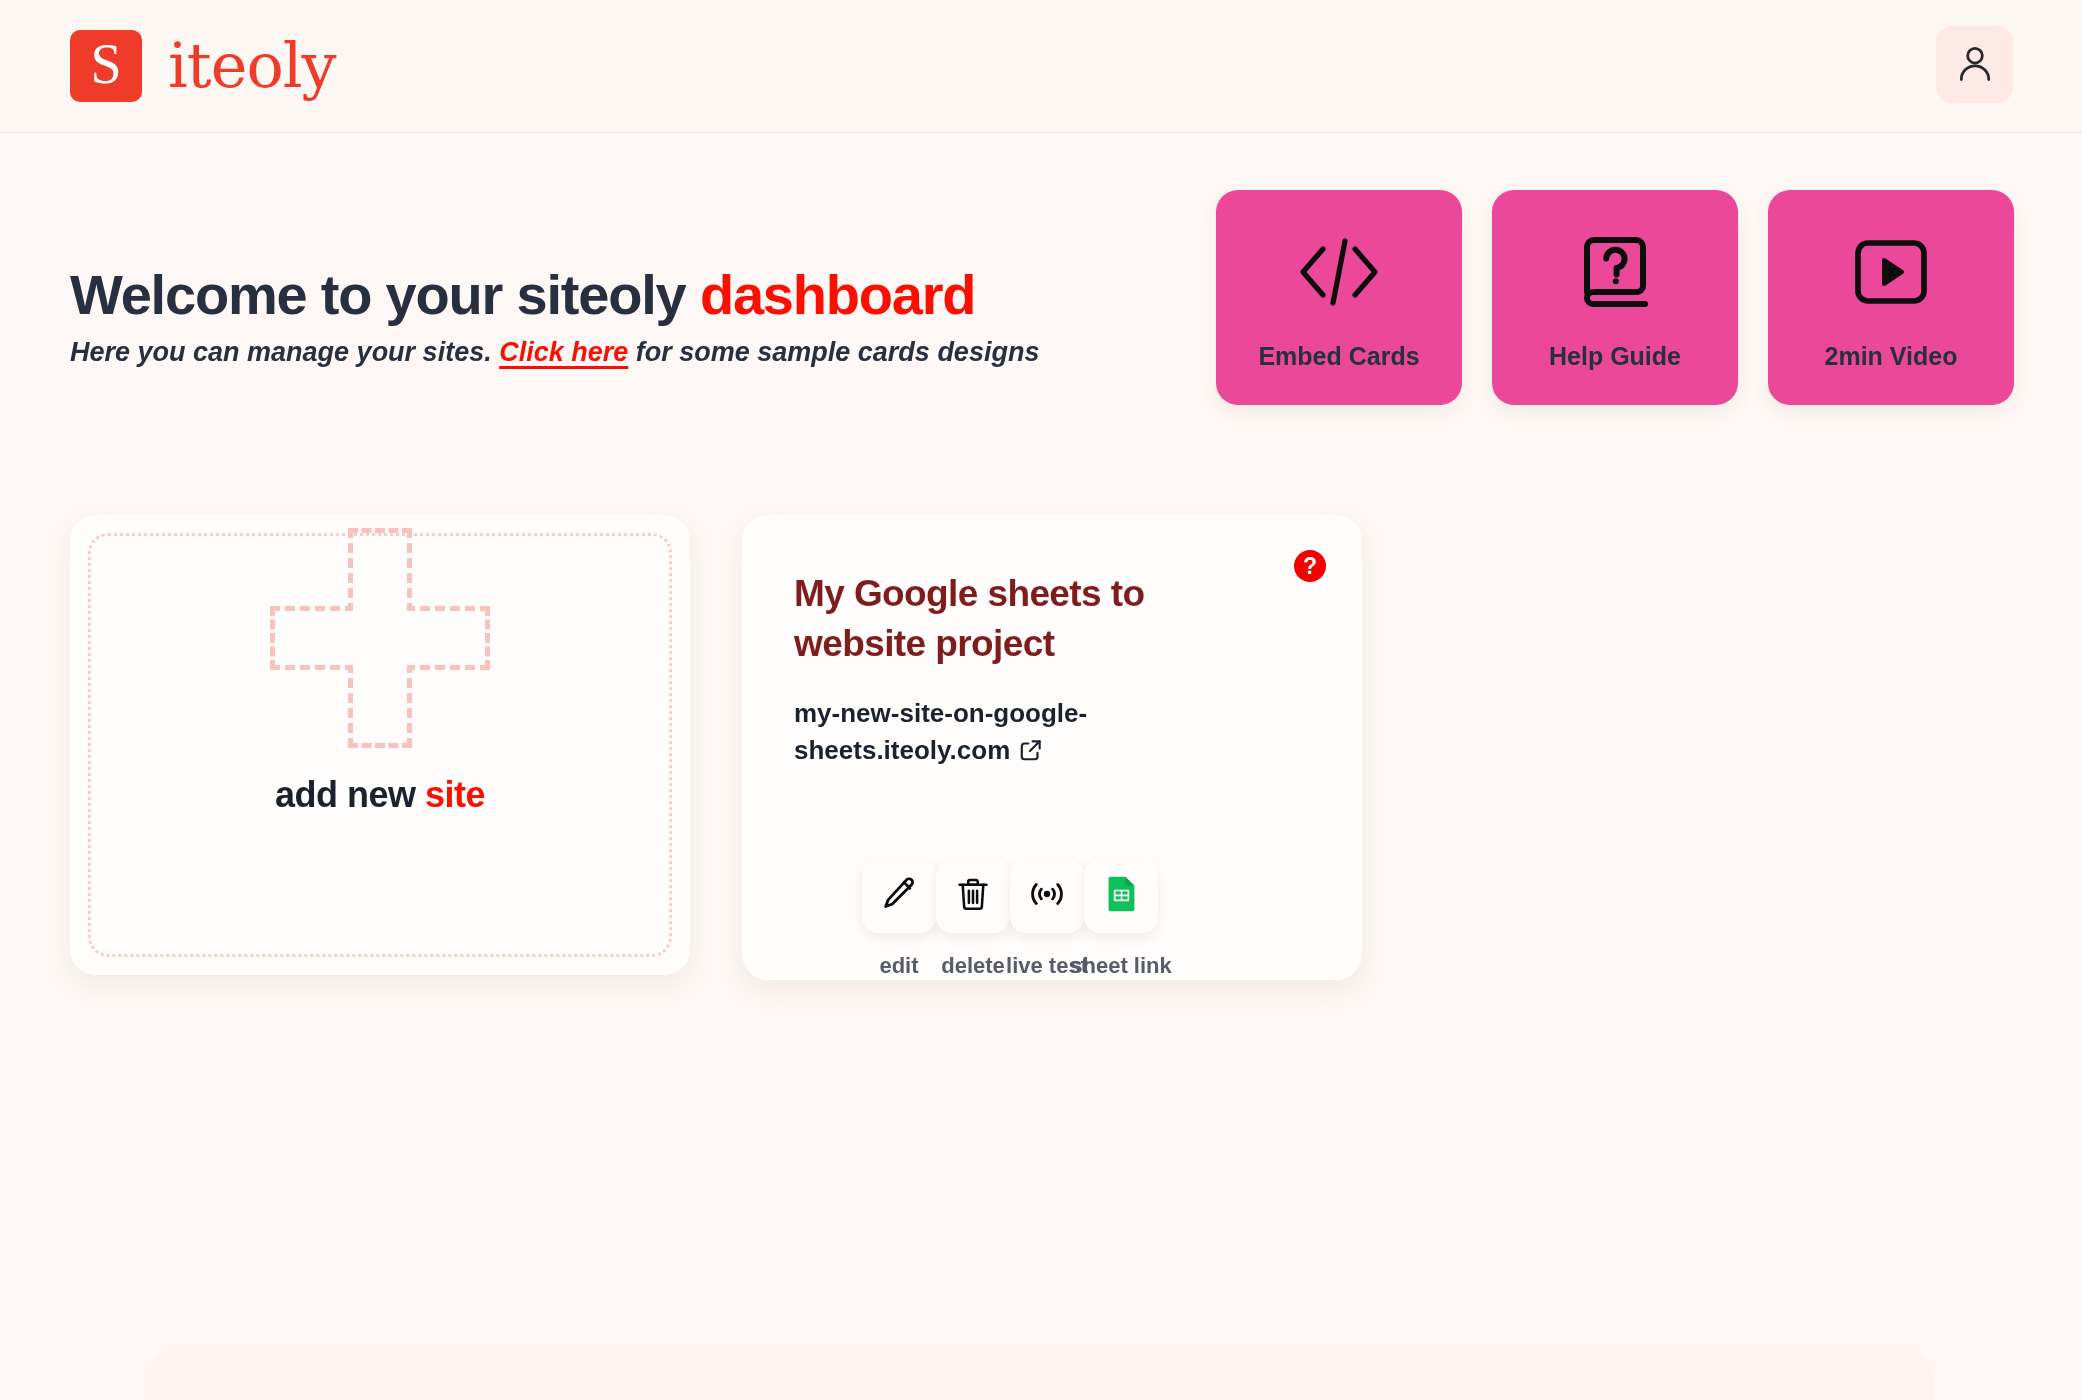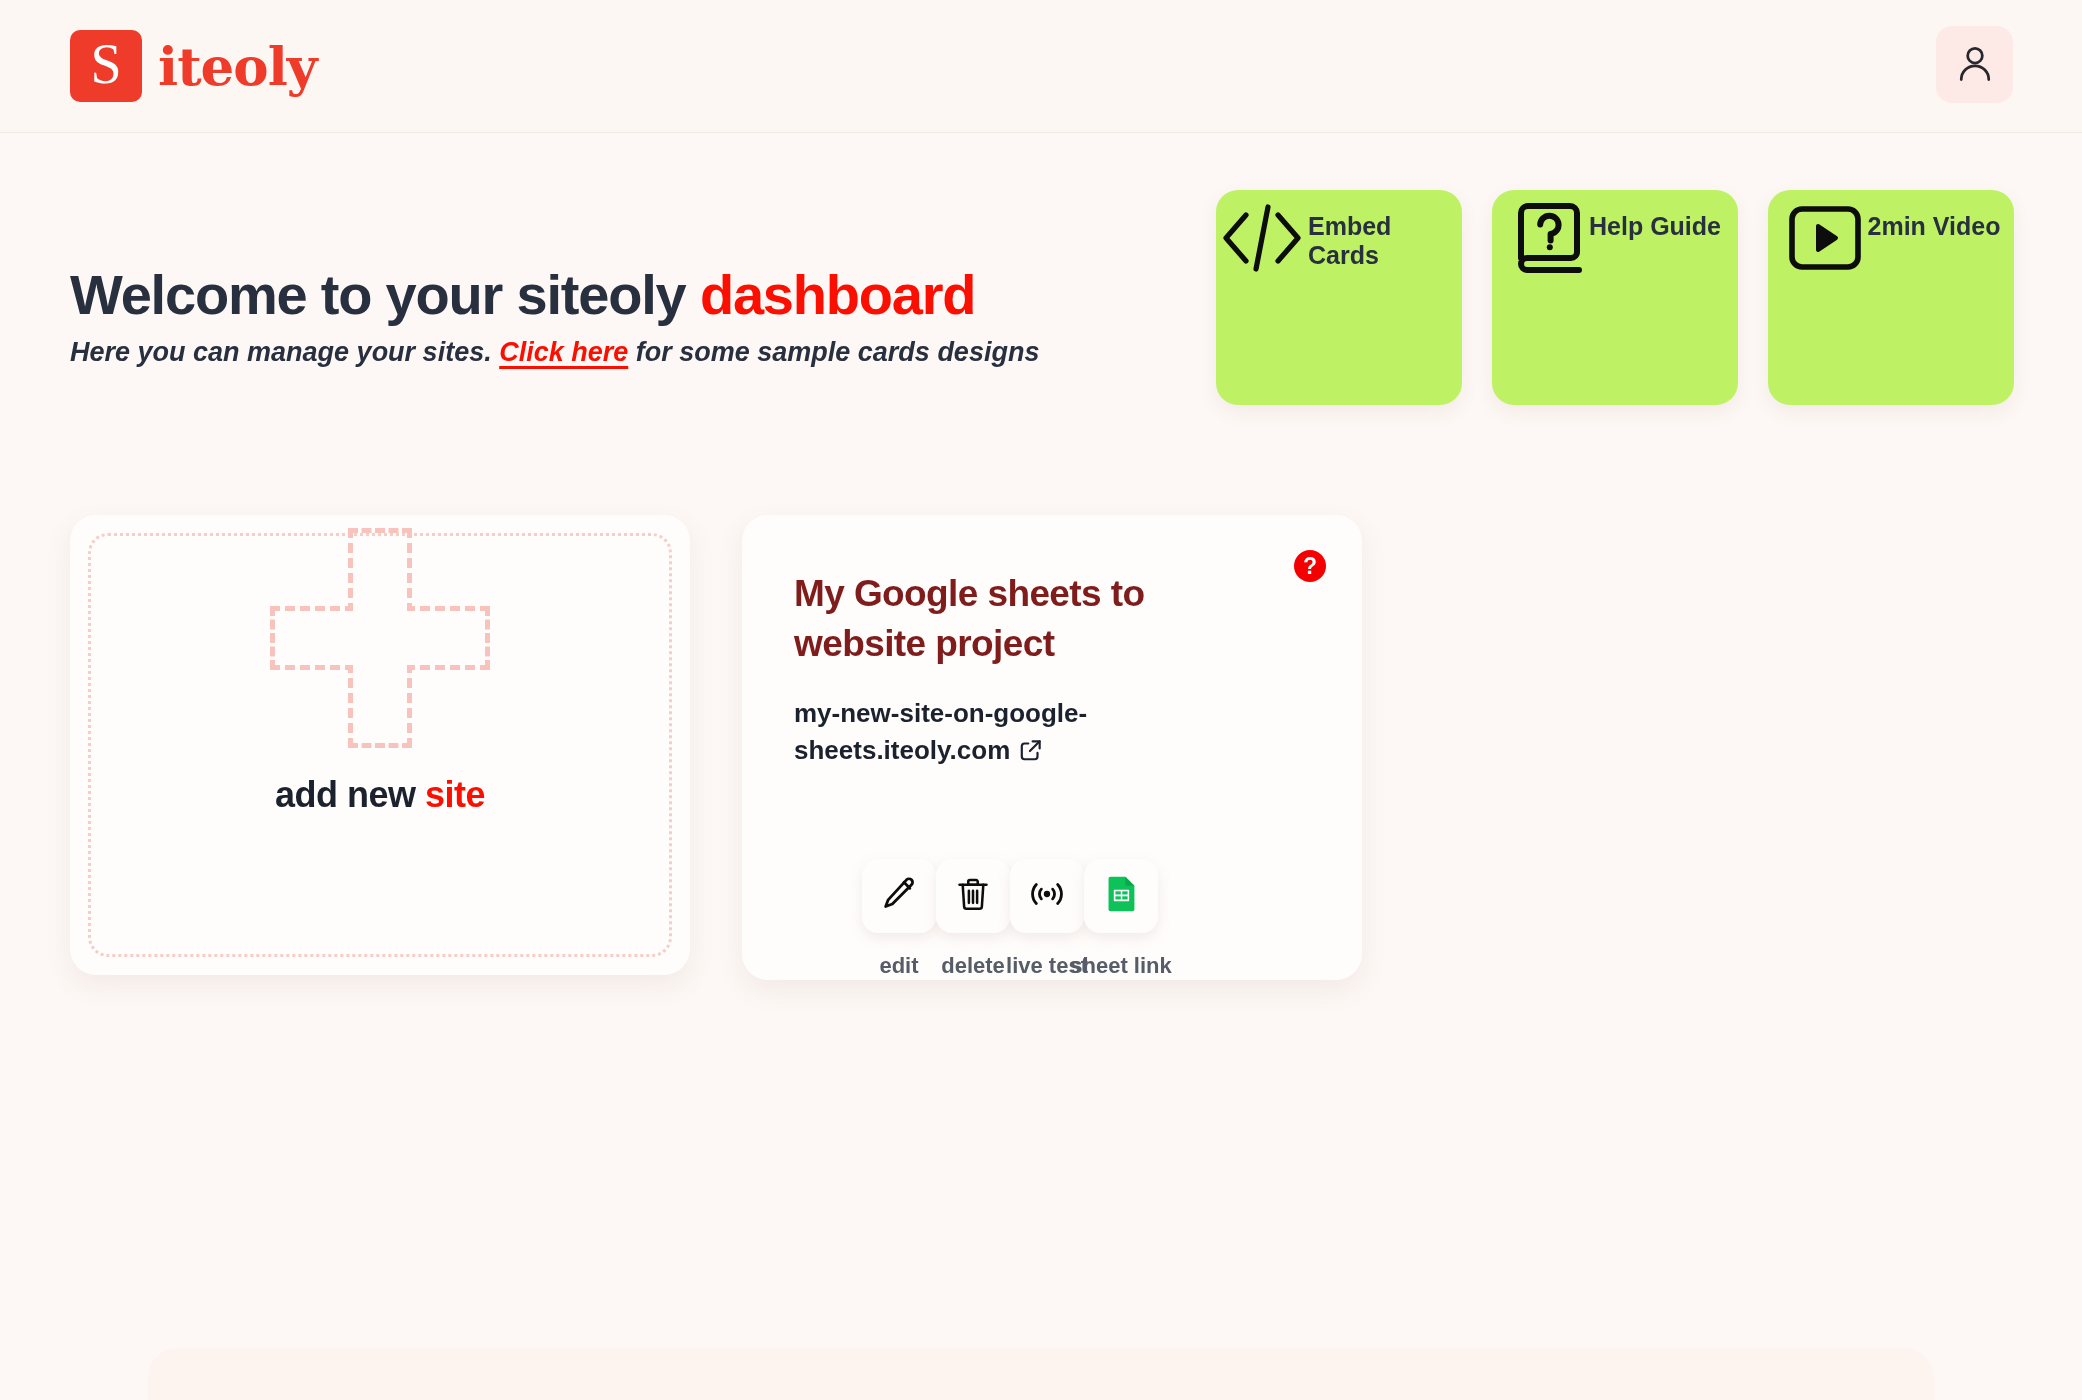--- a/index.html
+++ b/index.html
@@ -37,26 +37,26 @@
     align-items: center;
     justify-content: center;
     font-family: "Liberation Serif", serif;
     color: #ffffff;
     font-size: 56px;
     line-height: 1;
     padding-bottom: 4px;
   }
   .logo-word {
     font-family: "DejaVu Serif", serif;
-    font-weight: bold;
+    font-weight: normal;
     color: #ef3b2a;
-    font-size: 53px;
+    font-size: 62px;
     letter-spacing: -1px;
     line-height: 1;
-    margin-left: 10px;
+    margin-left: 20px;
   }
   .avatar-btn {
     position: absolute;
     right: 69px;
     top: 26px;
     width: 77px;
     height: 77px;
     background: #fdeae7;
     border-radius: 16px;
     display: flex;
@@ -106,26 +106,26 @@
   .shortcuts {
     position: absolute;
     right: 68px;
     top: 57px;
     display: flex;
     gap: 30px;
   }
   .shortcut-card {
     width: 246px;
     height: 215px;
-    background: #bef264;
+    background: #ec4899;
     border-radius: 22px;
     box-shadow: 0 7px 18px rgba(140, 95, 80, 0.09);
     display: flex;
-    flex-direction: row;
-    align-items: flex-start;
+    flex-direction: column;
+    align-items: center;
     justify-content: center;
     cursor: pointer;
   }
   .shortcut-icon {
     height: 96px;
     display: flex;
     align-items: center;
     justify-content: center;
   }
   .shortcut-label {

